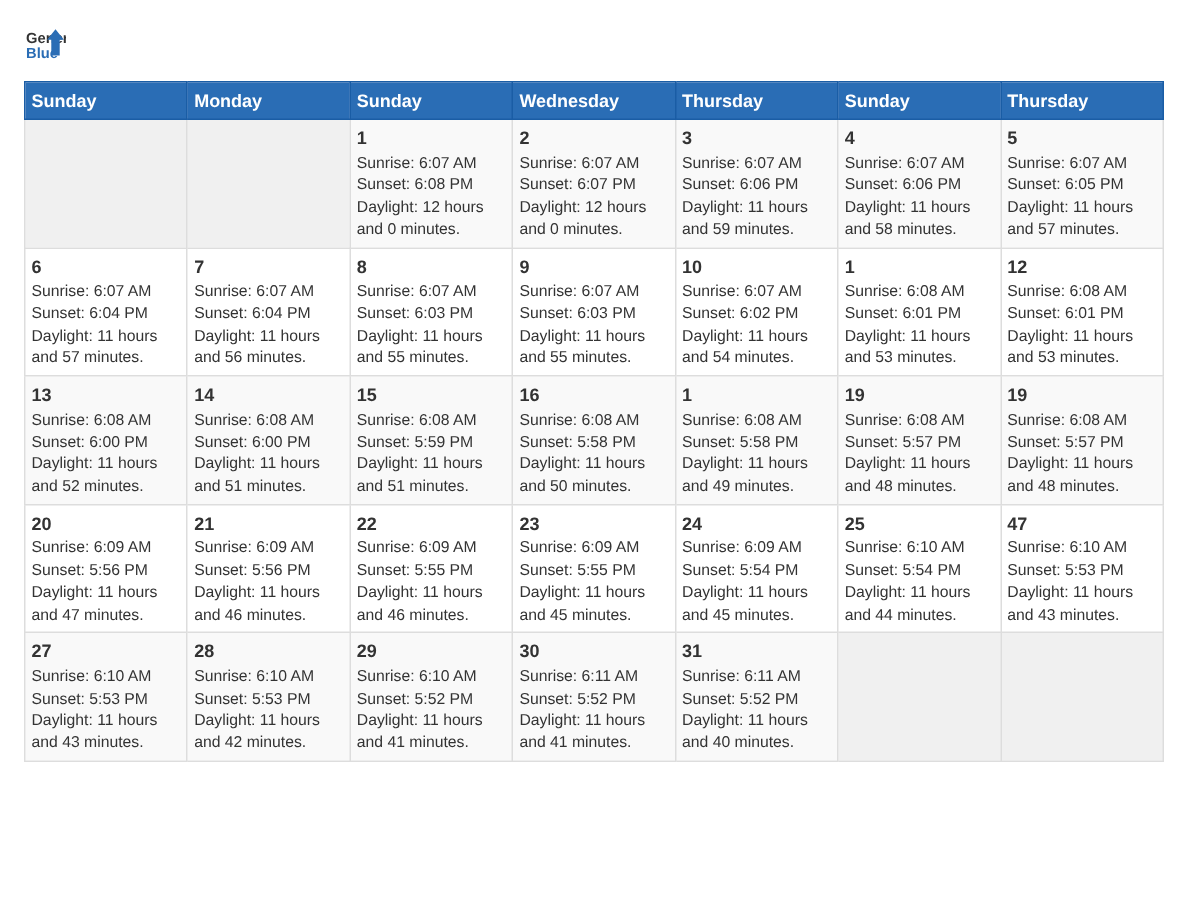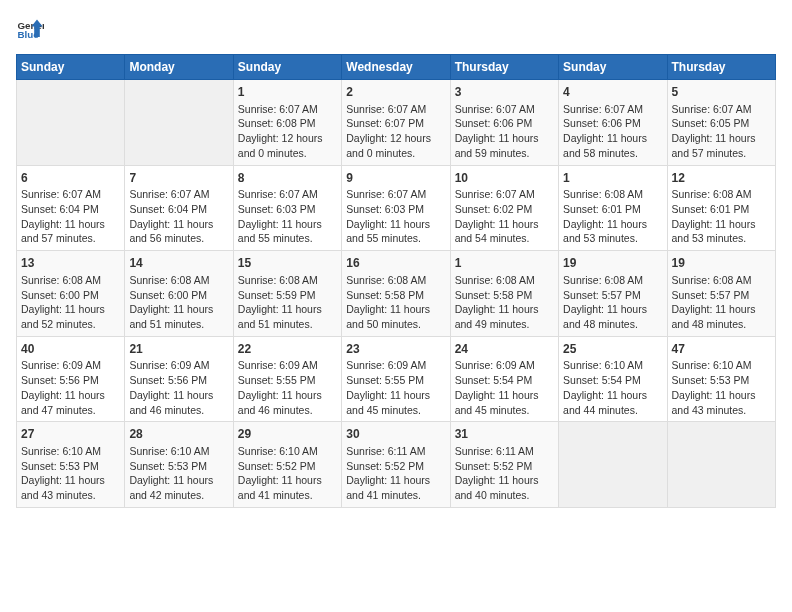--- a/index.html
+++ b/index.html
@@ -135,21 +135,21 @@
         <tr>
           <td><span class="day-number">13</span>Sunrise: 6:08 AM<br>Sunset: 6:00 PM<br>Daylight: 11 hours and 52 minutes.</td>
           <td><span class="day-number">14</span>Sunrise: 6:08 AM<br>Sunset: 6:00 PM<br>Daylight: 11 hours and 51 minutes.</td>
           <td><span class="day-number">15</span>Sunrise: 6:08 AM<br>Sunset: 5:59 PM<br>Daylight: 11 hours and 51 minutes.</td>
           <td><span class="day-number">16</span>Sunrise: 6:08 AM<br>Sunset: 5:58 PM<br>Daylight: 11 hours and 50 minutes.</td>
           <td><span class="day-number">1</span>Sunrise: 6:08 AM<br>Sunset: 5:58 PM<br>Daylight: 11 hours and 49 minutes.</td>
           <td><span class="day-number">19</span>Sunrise: 6:08 AM<br>Sunset: 5:57 PM<br>Daylight: 11 hours and 48 minutes.</td>
           <td><span class="day-number">19</span>Sunrise: 6:08 AM<br>Sunset: 5:57 PM<br>Daylight: 11 hours and 48 minutes.</td>
         </tr>
         <tr>
-          <td><span class="day-number">40</span>Sunrise: 6:09 AM<br>Sunset: 5:56 PM<br>Daylight: 11 hours and 47 minutes.</td>
+          <td><span class="day-number">20</span>Sunrise: 6:09 AM<br>Sunset: 5:56 PM<br>Daylight: 11 hours and 47 minutes.</td>
           <td><span class="day-number">21</span>Sunrise: 6:09 AM<br>Sunset: 5:56 PM<br>Daylight: 11 hours and 46 minutes.</td>
           <td><span class="day-number">22</span>Sunrise: 6:09 AM<br>Sunset: 5:55 PM<br>Daylight: 11 hours and 46 minutes.</td>
           <td><span class="day-number">23</span>Sunrise: 6:09 AM<br>Sunset: 5:55 PM<br>Daylight: 11 hours and 45 minutes.</td>
           <td><span class="day-number">24</span>Sunrise: 6:09 AM<br>Sunset: 5:54 PM<br>Daylight: 11 hours and 45 minutes.</td>
           <td><span class="day-number">25</span>Sunrise: 6:10 AM<br>Sunset: 5:54 PM<br>Daylight: 11 hours and 44 minutes.</td>
           <td><span class="day-number">47</span>Sunrise: 6:10 AM<br>Sunset: 5:53 PM<br>Daylight: 11 hours and 43 minutes.</td>
         </tr>
         <tr>
           <td><span class="day-number">27</span>Sunrise: 6:10 AM<br>Sunset: 5:53 PM<br>Daylight: 11 hours and 43 minutes.</td>
           <td><span class="day-number">28</span>Sunrise: 6:10 AM<br>Sunset: 5:53 PM<br>Daylight: 11 hours and 42 minutes.</td>

